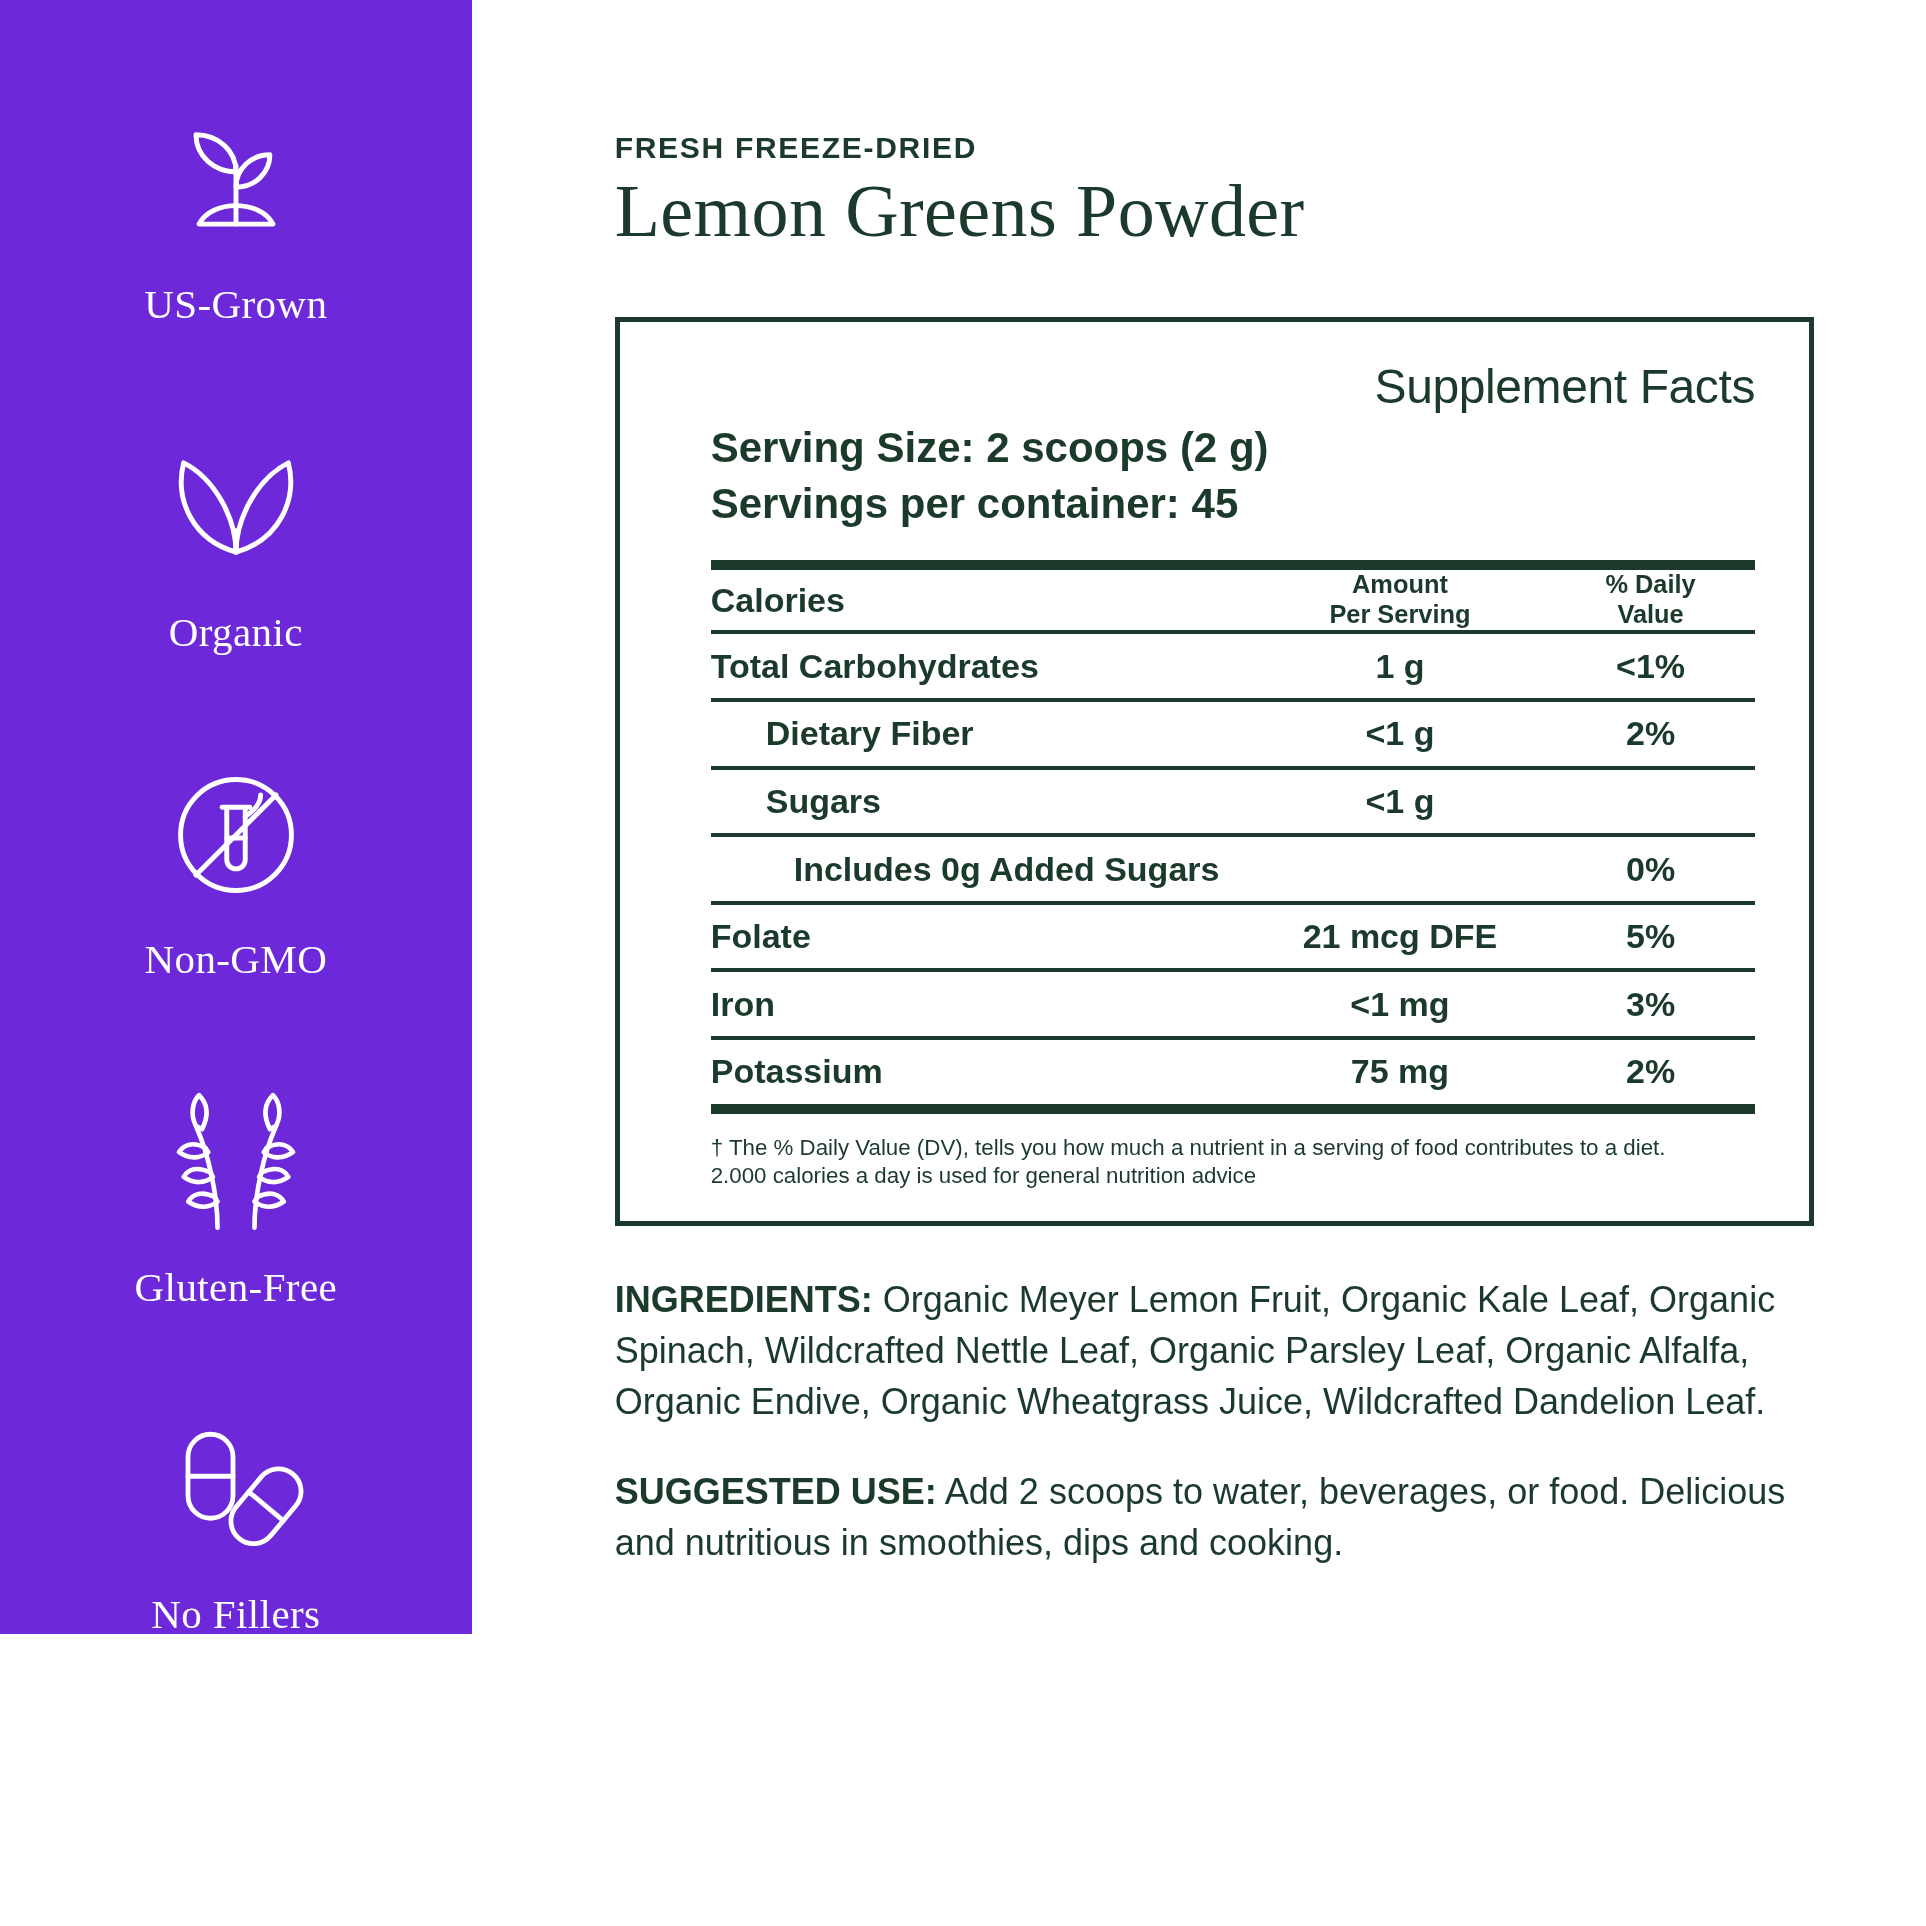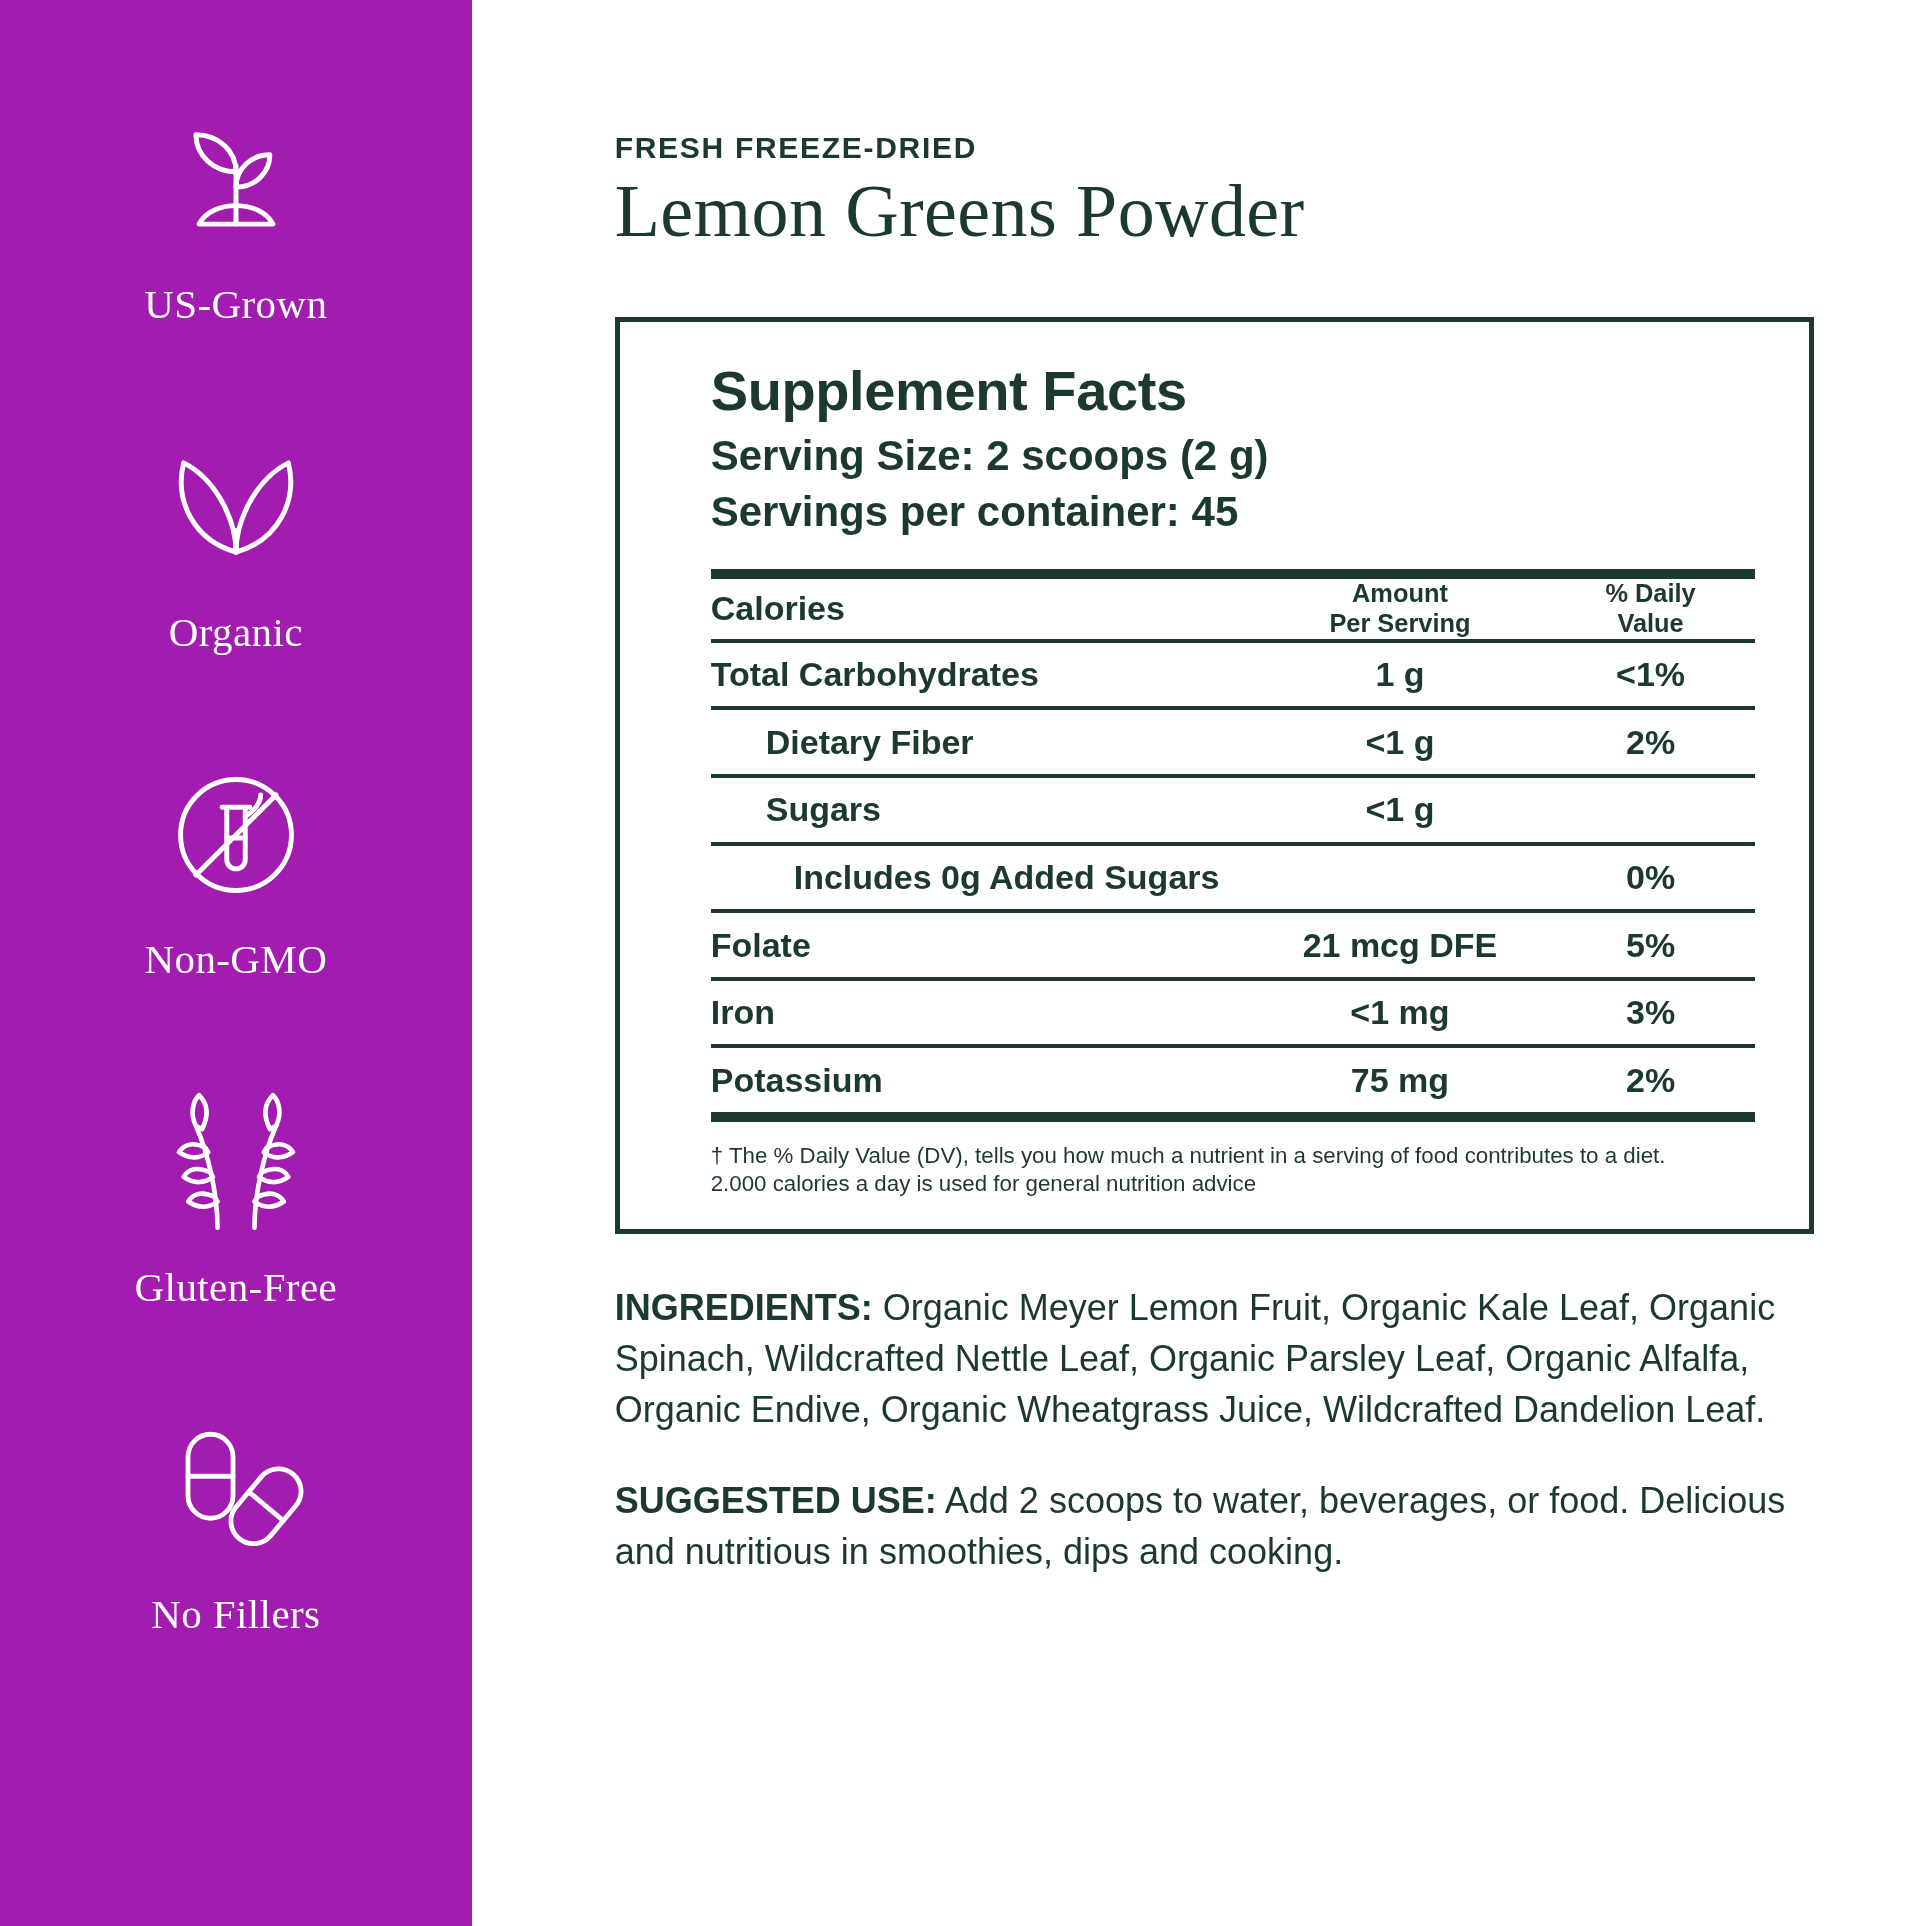--- a/index.html
+++ b/index.html
@@ -16,22 +16,22 @@
   .page {
     position: relative;
     width: 1926px;
     height: 1926px;
     display: flex;
   }
 
   
   .sidebar {
     width: 472px;
-    height: 1926px;
-    background: #a21caf;
+    height: 1634px;
+    background: #6d28d9;
     box-sizing: border-box;
     padding: 92px 0 62px 0;
     display: flex;
     flex-direction: column;
     align-items: center;
     justify-content: flex-start;
   }
   .badge {
     width: 100%;
     display: flex;
@@ -84,25 +84,26 @@
   }
 
   
   .facts-panel {
     border: 5.4px solid #1b3a2b;
     box-sizing: border-box;
     padding: 40px 54px 31px 91px;
     margin-right: 39px;
   }
   .facts-title {
-    font-size: 56px;
-    font-weight: bold;
+    font-size: 48px;
+    font-weight: normal;
     margin: 0 0 7.7px 0;
     letter-spacing: -0.4px;
     line-height: 1.05;
+    text-align: right;
   }
   .facts-serving {
     font-size: 42px;
     font-weight: bold;
     line-height: 1.33;
     margin: 0;
   }
   table.facts {
     width: 100%;
     border-collapse: collapse;

